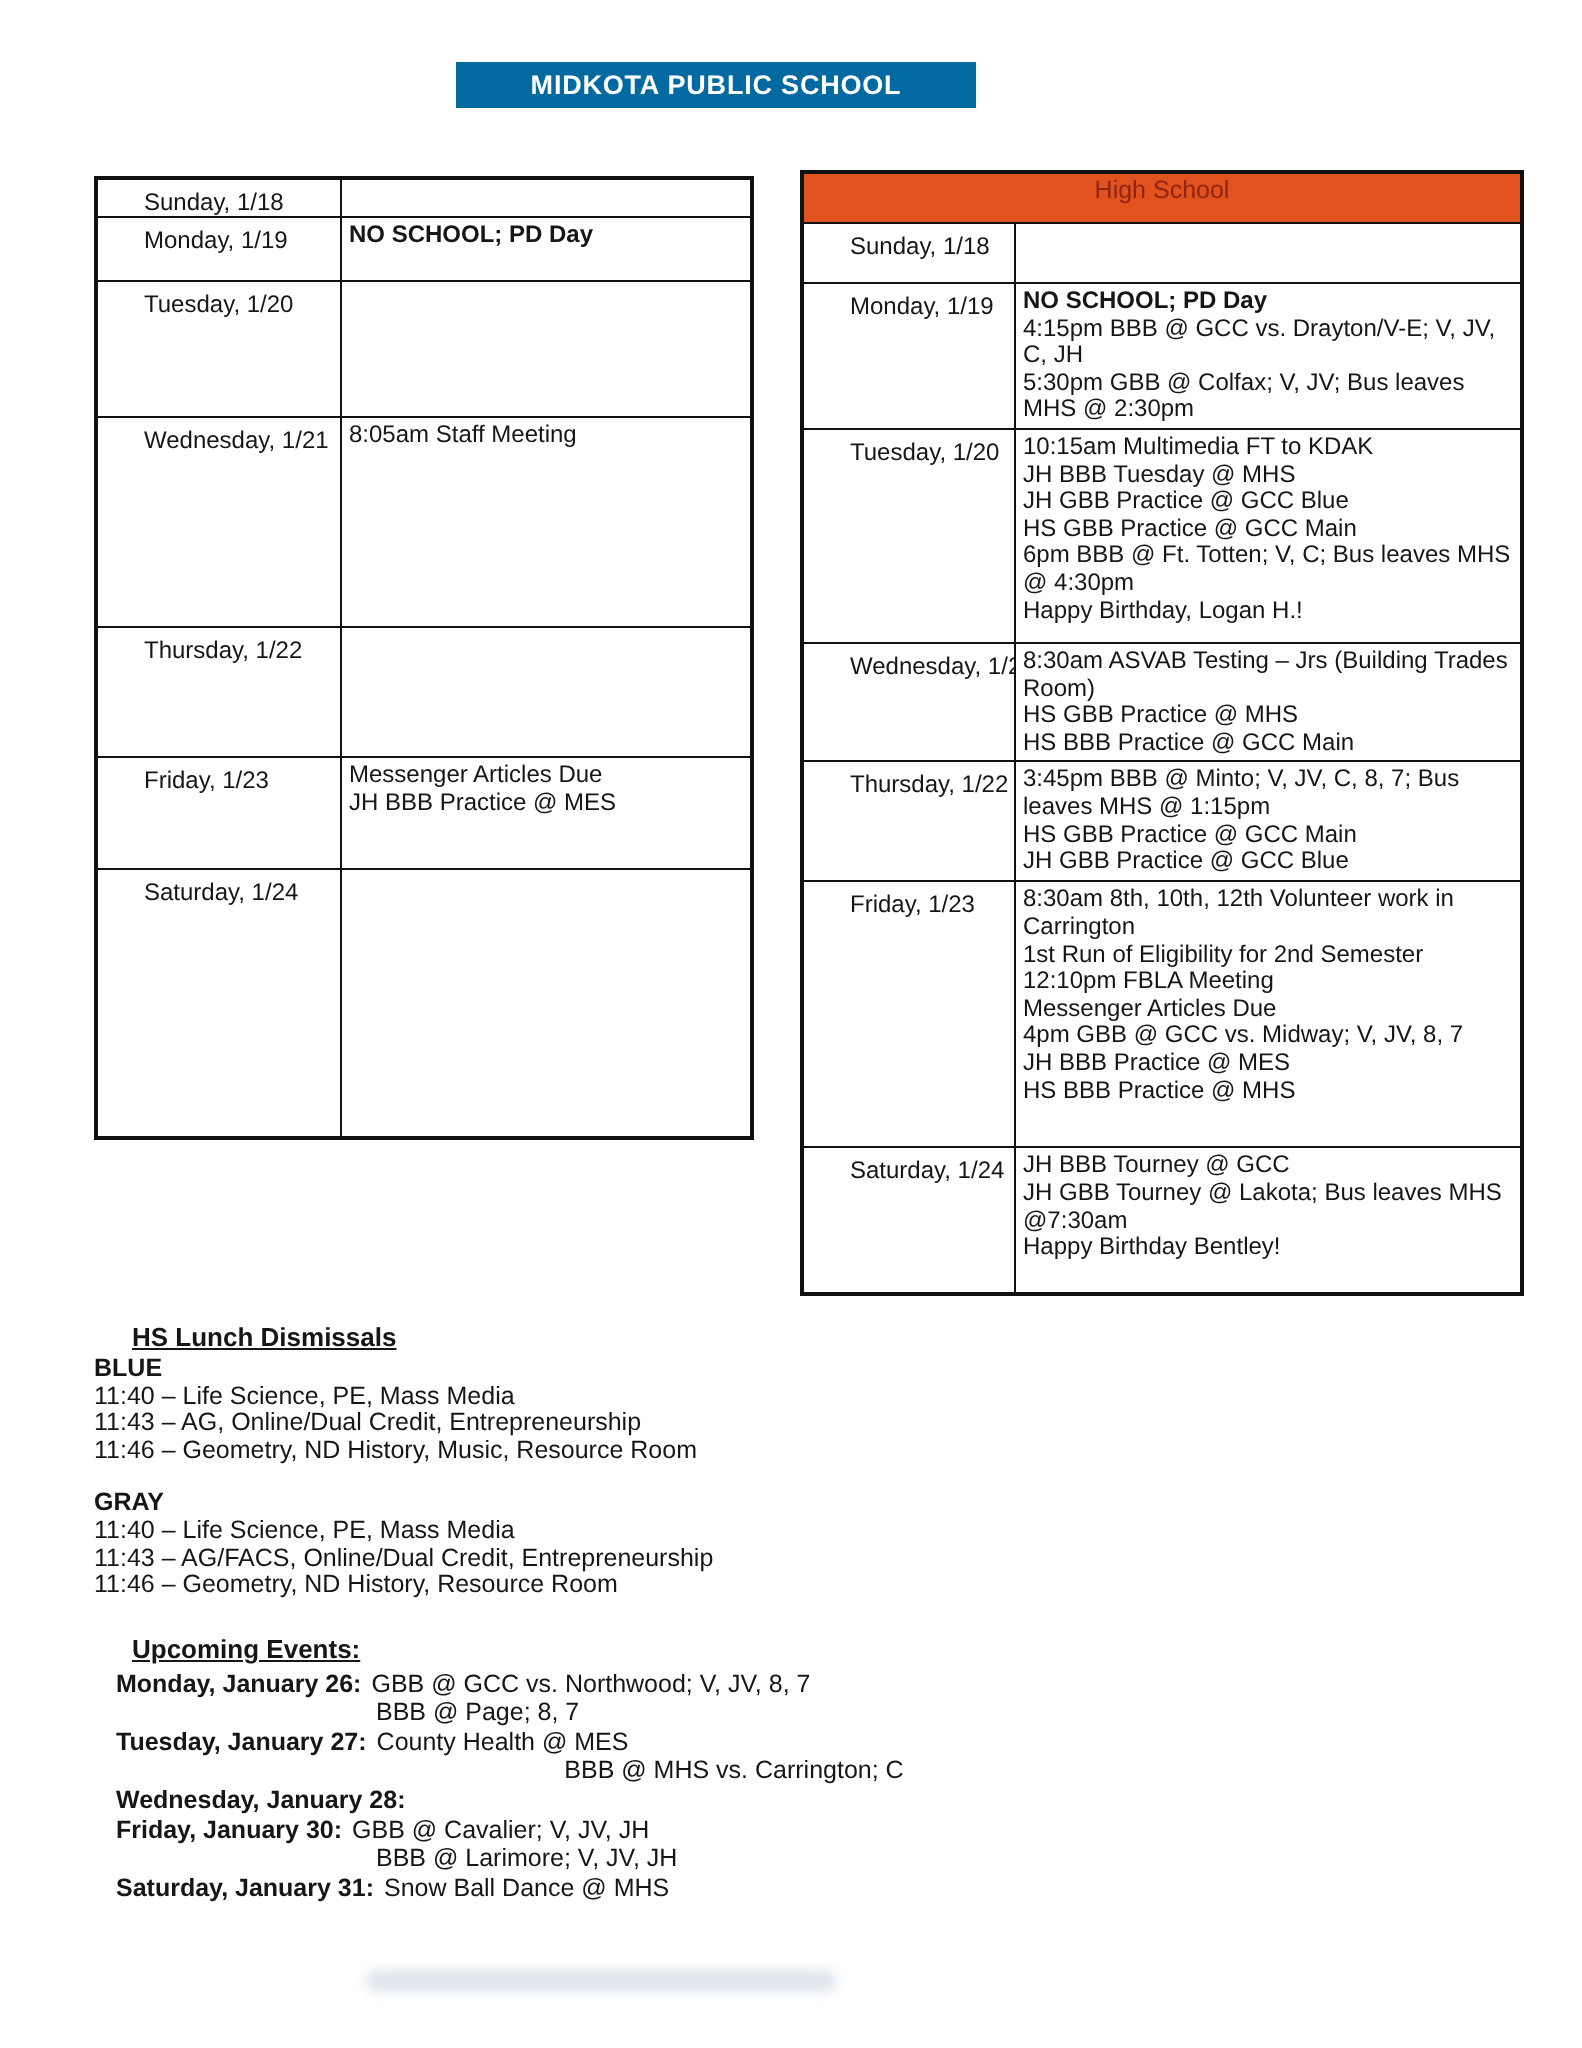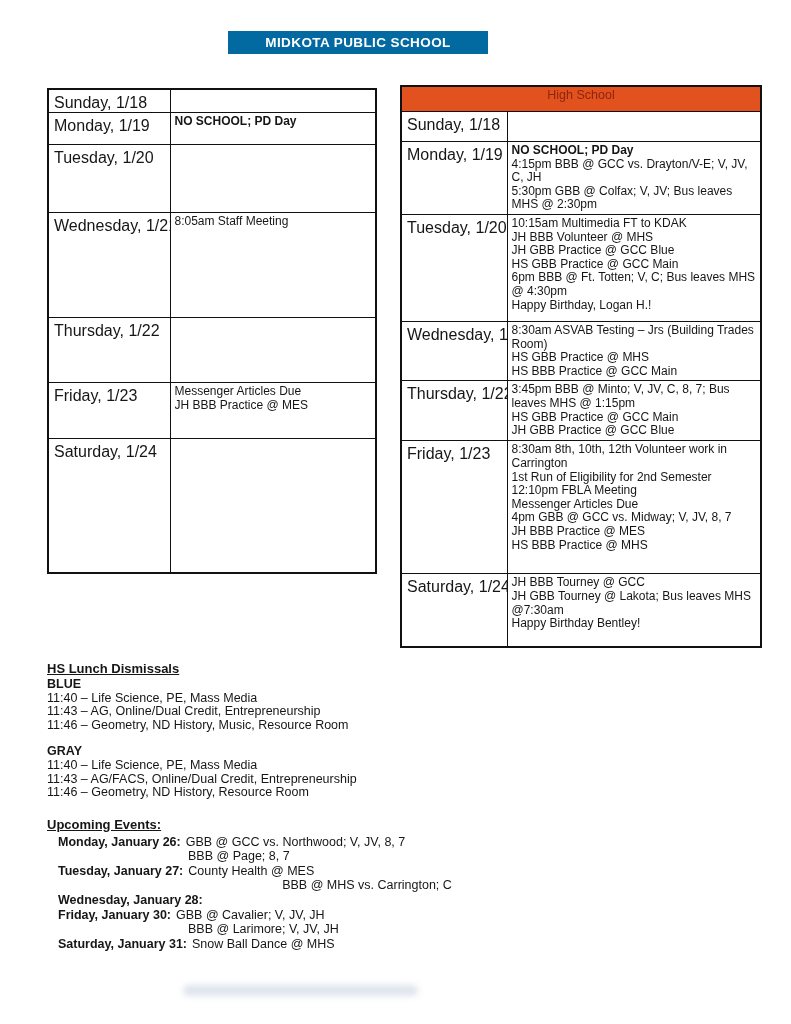--- a/index.html
+++ b/index.html
@@ -17,21 +17,21 @@
     display:flex;align-items:center;justify-content:center;letter-spacing:.4px;
   }
   .subtitle{position:absolute;left:50px;top:61px;font-size:13px;}
   .subtitle sup{font-size:8.5px;line-height:0;}
 
   
   table.cal{border-collapse:collapse;table-layout:fixed;position:absolute;background:#fff;}
   table.cal td,table.cal th{border:1px solid #111;vertical-align:top;overflow:hidden;}
   table.cal{border:2px solid #111;}
   th.hdr{font-weight:normal;font-size:12.5px;text-align:center;height:22px;vertical-align:middle;}
-  td.day{font-size:16px;padding:4px 3px 0 5px;white-space:nowrap;}
+  td.day{font-size:12px;padding:4px 3px 0 23px;white-space:nowrap;}
   td.ev{font-size:12px;padding:2px 3px 2px 4px;line-height:13.6px;margin-top:24px;}
   .evline{min-height:0;}
   .b{font-weight:bold;}
 
   table.elem{left:47px;top:88px;width:328px;}
   .elem col.c-day{width:122px;} .elem col.c-ev{width:206px;}
   .elem .hdr{background:#f7e83b;color:#111;}
   .elem tr:nth-child(2){height:32px;}
   .elem tr:nth-child(3){height:68px;}
   .elem tr:nth-child(4){height:105px;}
@@ -46,21 +46,21 @@
   .hs tr:nth-child(2){height:30px;}
   .hs tr:nth-child(3){height:73px;}
   .hs tr:nth-child(4){height:107px;}
   .hs tr:nth-child(5){height:57px;}
   .hs tr:nth-child(6){height:60px;}
   .hs tr:nth-child(7){height:133px;}
   .hs tr:nth-child(8){height:73px;}
 
   
   .lunch{position:absolute;left:47px;top:662px;width:520px;font-size:12.5px;line-height:13.8px;}
-  .section-heading{font-weight:bold;text-decoration:underline;font-size:13px;margin-bottom:2px;}
+  .section-heading{font-weight:bold;text-decoration:underline;font-size:13px;margin-bottom:2px;margin-left:19px;}
   .lunch-group{margin-bottom:12px;}
   .group-name{font-weight:bold;}
 
   
   .upcoming{position:absolute;left:47px;top:818px;width:560px;font-size:12.5px;line-height:14.6px;}
   .up-item .lbl{font-weight:bold;padding-left:11px;}
   .up-item .txt{margin-left:5px;}
   .up-item .cont div{margin-left:141px;}
   .up-list .up-item:nth-child(2) .cont div{margin-left:80px;text-align:center;}
 
@@ -142,21 +142,21 @@
       <td class="ev">
             <div class="evline b">NO SCHOOL; PD Day</div>
             <div class="evline">4:15pm BBB @ GCC vs. Drayton/V-E; V, JV, C, JH</div>
             <div class="evline">5:30pm GBB @ Colfax; V, JV; Bus leaves MHS @ 2:30pm</div>
           </td>
     </tr>
     <tr>
       <td class="day">Tuesday, 1/20</td>
       <td class="ev">
             <div class="evline">10:15am Multimedia FT to KDAK</div>
-            <div class="evline">JH BBB Volunteer @ MHS</div>
+            <div class="evline">JH BBB Tuesday @ MHS</div>
             <div class="evline">JH GBB Practice @ GCC Blue</div>
             <div class="evline">HS GBB Practice @ GCC Main</div>
             <div class="evline">6pm BBB @ Ft. Totten; V, C; Bus leaves MHS @ 4:30pm</div>
             <div class="evline">Happy Birthday, Logan H.!</div>
           </td>
     </tr>
     <tr>
       <td class="day">Wednesday, 1/21</td>
       <td class="ev">
             <div class="evline">8:30am ASVAB Testing – Jrs (Building Trades Room)</div>

